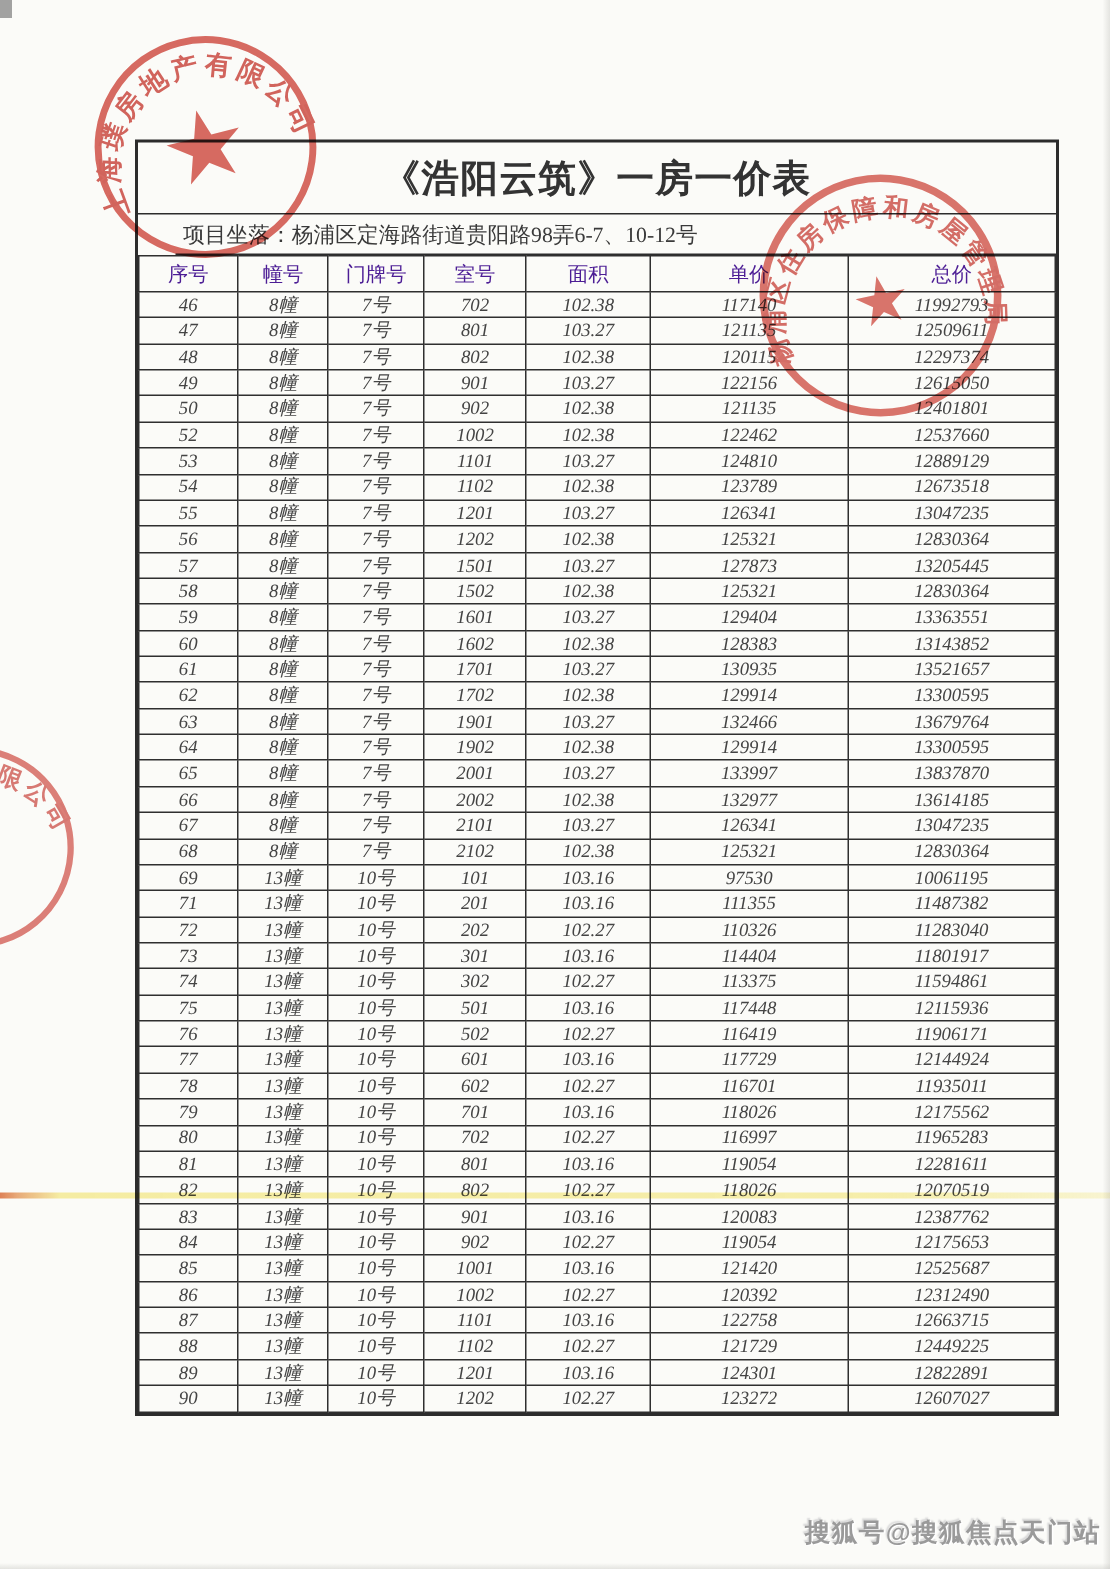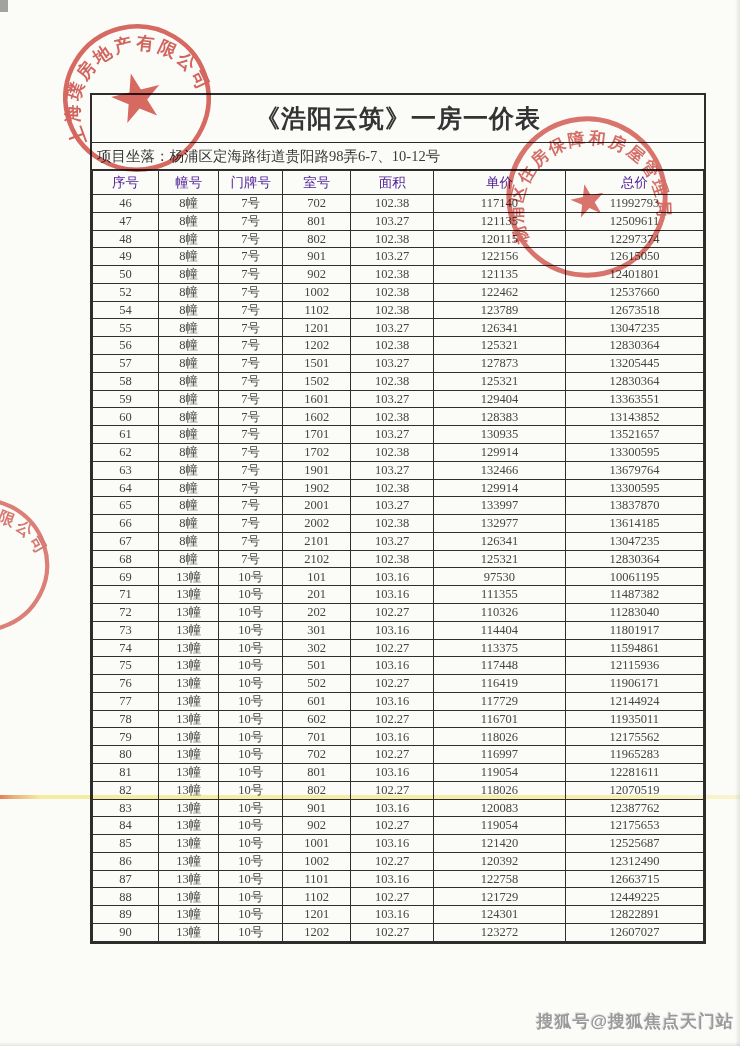--- a/index.html
+++ b/index.html
@@ -39,36 +39,36 @@
     border-bottom: 1px solid #2c2c2c;
   }
   .doc-title {
     font-size: 25px; font-weight: bold; letter-spacing: 1px; color: #333;
   }
   .location-row {
     height: 27px; flex: 0 0 27px;
     display: flex; align-items: center;
     padding-left: 5px;
     border-bottom: 1px solid #2c2c2c;
-    font-size: 14.5px; color: #3a3a3a;
+    font-size: 14.5px; color: #3a3a3a; margin-left: 25px;
   }
   .price-table {
     width: 100%; height: 776px;
     border-collapse: collapse; table-layout: fixed;
     font-size: 12.5px; color: #444;
   }
   .price-table th, .price-table td {
     border: 1px solid #2f2f2f;
     text-align: center; vertical-align: middle;
     padding: 0; line-height: 1;
     overflow: hidden; white-space: nowrap;
   }
   .price-table thead tr { height: 24px; }
   .price-table th { font-size: 13.5px; font-weight: normal; color: #4c1d95; }
-  .price-table tbody tr { height: 16.7px; }
+  .price-table tbody tr { height: 16.7px; font-style: italic; }
 
   
   .stamp {
     position: absolute;
     mix-blend-mode: multiply;
     pointer-events: none;
   }
   .stamp-ring { fill: none; stroke: #d5574e; stroke-width: 6; }
   .stamp-arc  { fill: #cf4f48; font-size: 23px; letter-spacing: 4px;
                 font-family: "Liberation Sans", sans-serif; font-weight: bold; }
@@ -183,20 +183,29 @@
         <tr>
           <td>52</td>
           <td>8幢</td>
           <td>7号</td>
           <td>1002</td>
           <td>102.38</td>
           <td>122462</td>
           <td>12537660</td>
         </tr>
         <tr>
+          <td>53</td>
+          <td>8幢</td>
+          <td>7号</td>
+          <td>1101</td>
+          <td>103.27</td>
+          <td>124810</td>
+          <td>12889129</td>
+        </tr>
+        <tr>
           <td>54</td>
           <td>8幢</td>
           <td>7号</td>
           <td>1102</td>
           <td>102.38</td>
           <td>123789</td>
           <td>12673518</td>
         </tr>
         <tr>
           <td>55</td>

